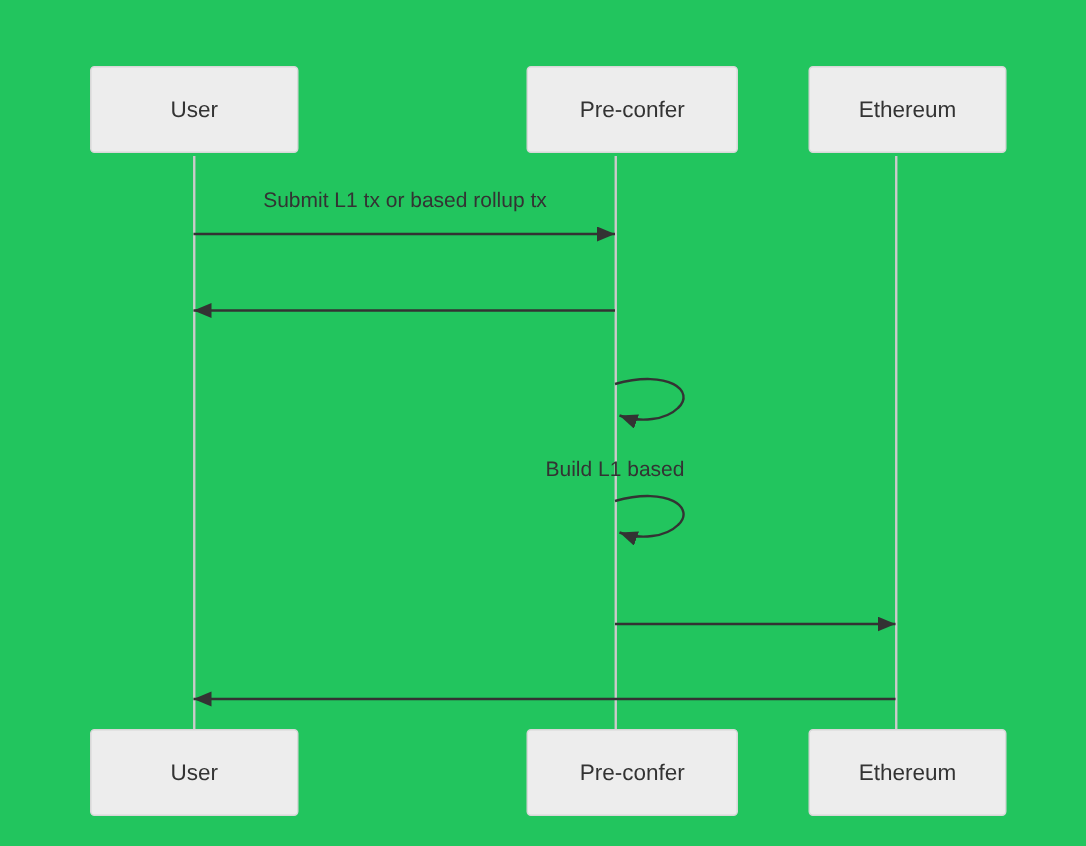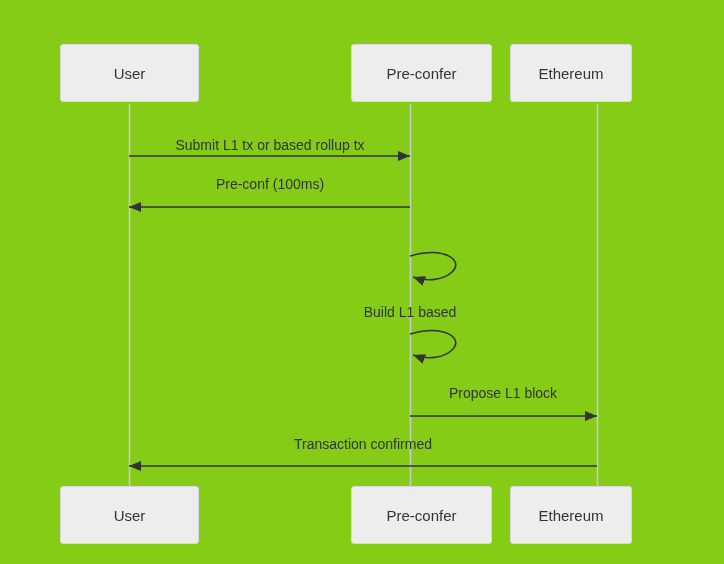--- a/index.html
+++ b/index.html
@@ -4,21 +4,21 @@
 <style>
   html, body {
     margin: 0;
     padding: 0;
     font-family: "Liberation Sans", "DejaVu Sans", sans-serif;
   }
   .canvas {
     position: relative;
     width: 724px;
     height: 564px;
-    background: #84cc16;
+    background: #22c55e;
     overflow: hidden;
     text-decoration: underline;
   }
   .svg-layer {
     position: absolute;
     left: 0;
     top: 0;
     width: 724px;
     height: 564px;
   }
@@ -32,30 +32,30 @@
     align-items: center;
     justify-content: center;
     font-size: 15px;
     color: #333333;
     box-sizing: border-box;
   }
   .actor-box.top { top: 44px; }
   .actor-box.bottom { top: 486px; }
   .actor-box.a-user { left: 60px; width: 139px; }
   .actor-box.a-preconfer { left: 339px; width: 141px; margin-left: 12px; }
-  .actor-box.a-ethereum { left: 510px; width: 122px; }
+  .actor-box.a-ethereum { left: 539px; width: 132px; }
   .msg-label {
     position: absolute;
     transform: translateX(-50%);
     font-size: 14px;
     color: #333333;
     white-space: nowrap;
     line-height: 17px;
   }
-  .m1 { left: 270px; top: 137px; }
+  .m1 { left: 270px; top: 125px; }
   .m2 { left: 270px; top: 176px; }
   .m3 { left: 410px; top: 226px; }
   .m4 { left: 410px; top: 304px; }
   .m5 { left: 503px; top: 385px; }
   .m6 { left: 363px; top: 436px; }
 </style>
 </head>
 <body>
 
 <div class="canvas">
@@ -83,24 +83,21 @@
     <span>User</span>
   </div>
   <div class="actor-box top a-preconfer">
     <span>Pre-confer</span>
   </div>
   <div class="actor-box top a-ethereum">
     <span>Ethereum</span>
   </div>
 
   <div class="msg-label m1">Submit L1 tx or based rollup tx</div>
-  <div class="msg-label m2">Pre-conf (100ms)</div>
   <div class="msg-label m4">Build L1 based</div>
-  <div class="msg-label m5">Propose L1 block</div>
-  <div class="msg-label m6">Transaction confirmed</div>
 
   <div class="actor-box bottom a-user">
     <span>User</span>
   </div>
   <div class="actor-box bottom a-preconfer">
     <span>Pre-confer</span>
   </div>
   <div class="actor-box bottom a-ethereum">
     <span>Ethereum</span>
   </div>

